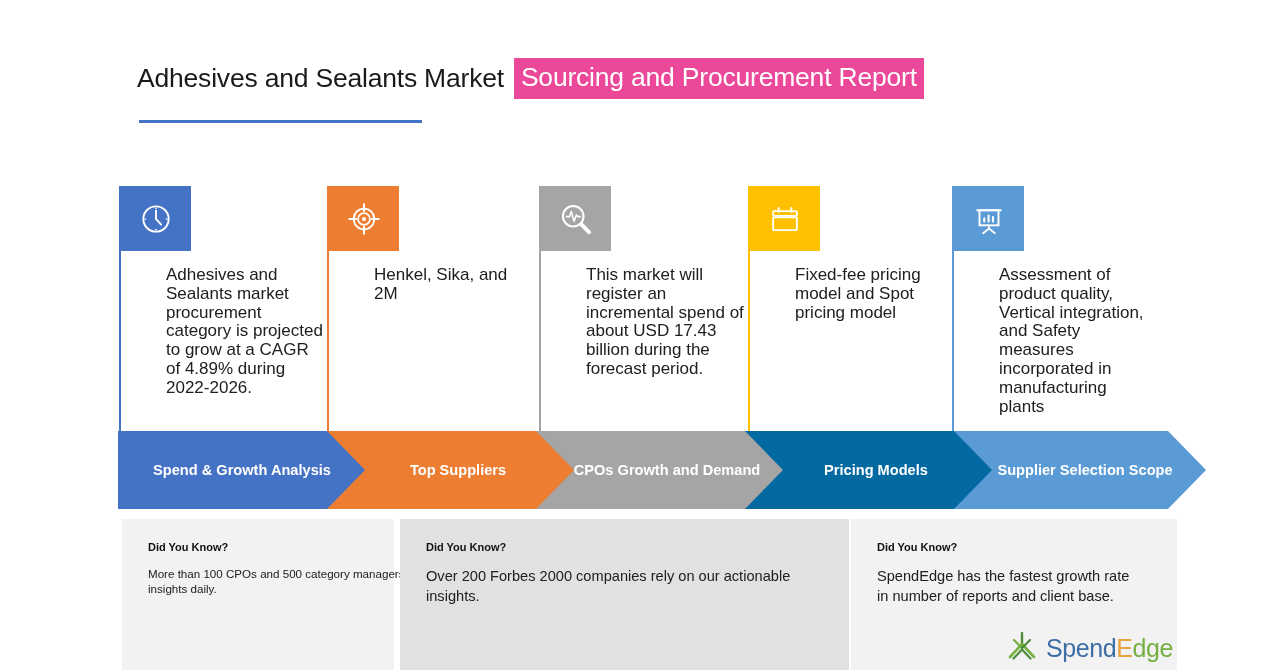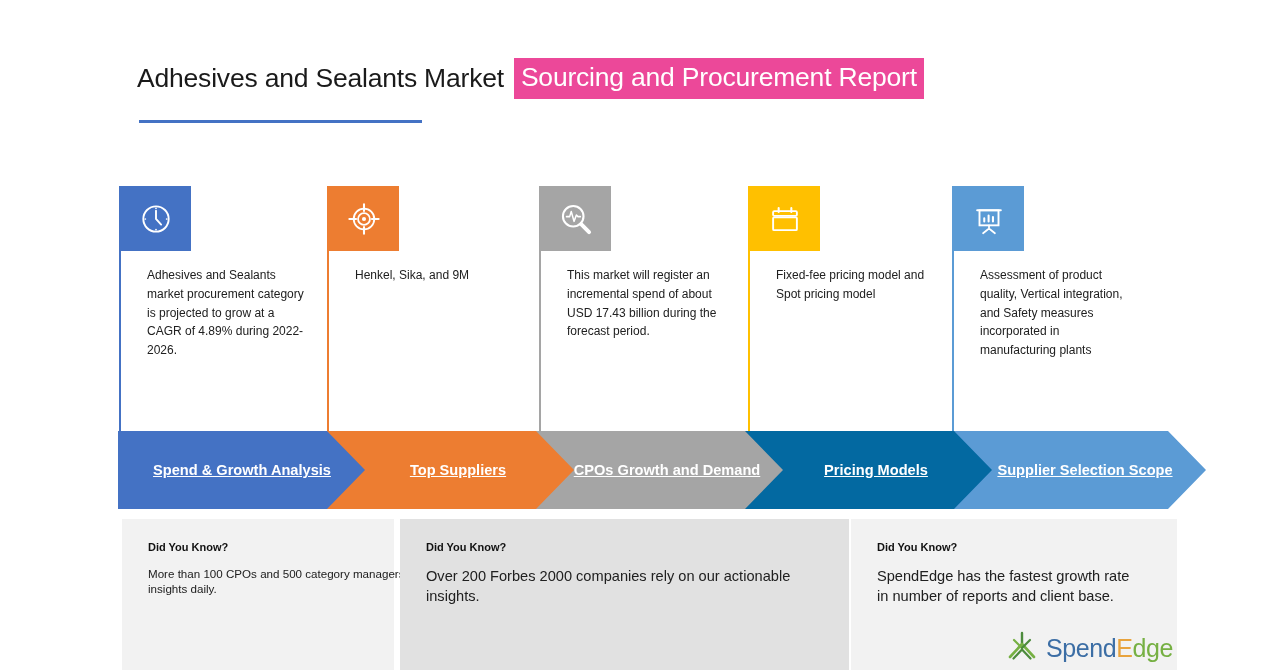--- a/index.html
+++ b/index.html
@@ -83,24 +83,24 @@
     top: 0;
     width: 70px;
     height: 65px;
     display: flex;
     align-items: center;
     justify-content: center;
   }
   .icon-box svg { display: block; }
   .col-text {
     position: absolute;
-    left: 28px;
+    left: 47px;
     top: 80px;
     width: 160px;
-    font-size: 12px;
+    font-size: 17px;
     line-height: 18.8px;
     color: #202020;
     font-family: "Liberation Sans", sans-serif;
   }
   .col-5 .col-text { width: 152px; }
 
   
   .chevrons {
     position: absolute;
     left: 118px;
@@ -124,21 +124,20 @@
   }
   .chev-label {
     color: #ffffff;
     font-size: 14.6px;
     font-weight: bold;
     text-align: left;
     line-height: 20px;
     padding-left: 22px;
     padding-right: 12px;
     text-shadow: 0 0 0 rgba(0,0,0,0);
-    text-decoration: underline;
   }
   .chev:first-child .chev-label { padding-left: 8px; }
 
   
   .facts {
     position: absolute;
     left: 122px;
     top: 519px;
     width: 1055px;
     height: 151px;
@@ -225,21 +224,21 @@
   <div class="col col-2" style="left:208px;">
     <div class="col-rule" style="background:#ED7D31;"></div>
     <div class="icon-box" style="background:#ED7D31;">
       <svg width="38" height="38" viewBox="0 0 48 48">
         <circle cx="24" cy="24" r="13" fill="none" stroke="#ffffff" stroke-width="2.3"></circle>
         <circle cx="24" cy="24" r="7.5" fill="none" stroke="#ffffff" stroke-width="2.3"></circle>
         <circle cx="24" cy="24" r="2.6" fill="#ffffff"></circle>
         <path d="M24 5.5 V14 M24 34 V42.5 M5.5 24 H14 M34 24 H42.5" stroke="#ffffff" stroke-width="2.6" stroke-linecap="round"></path>
       </svg>
     </div>
-    <div class="col-text">Henkel, Sika, and 9M</div>
+    <div class="col-text">Henkel, Sika, and 2M</div>
   </div>
 
   <div class="col col-3" style="left:420px;">
     <div class="col-rule" style="background:#A5A5A5;"></div>
     <div class="icon-box" style="background:#A5A5A5;">
       <svg width="38" height="38" viewBox="0 0 48 48">
         <circle cx="20.5" cy="20.5" r="13" fill="none" stroke="#ffffff" stroke-width="2.6"></circle>
         <path d="M30.5 30.5 L40.5 40.5" stroke="#ffffff" stroke-width="5" stroke-linecap="round"></path>
         <path d="M12 21 L16 21 L18 14.5 L21.5 27 L24.5 19 L26.5 21 L29.5 21" fill="none" stroke="#ffffff" stroke-width="1.9" stroke-linecap="round" stroke-linejoin="round"></path>
       </svg>

